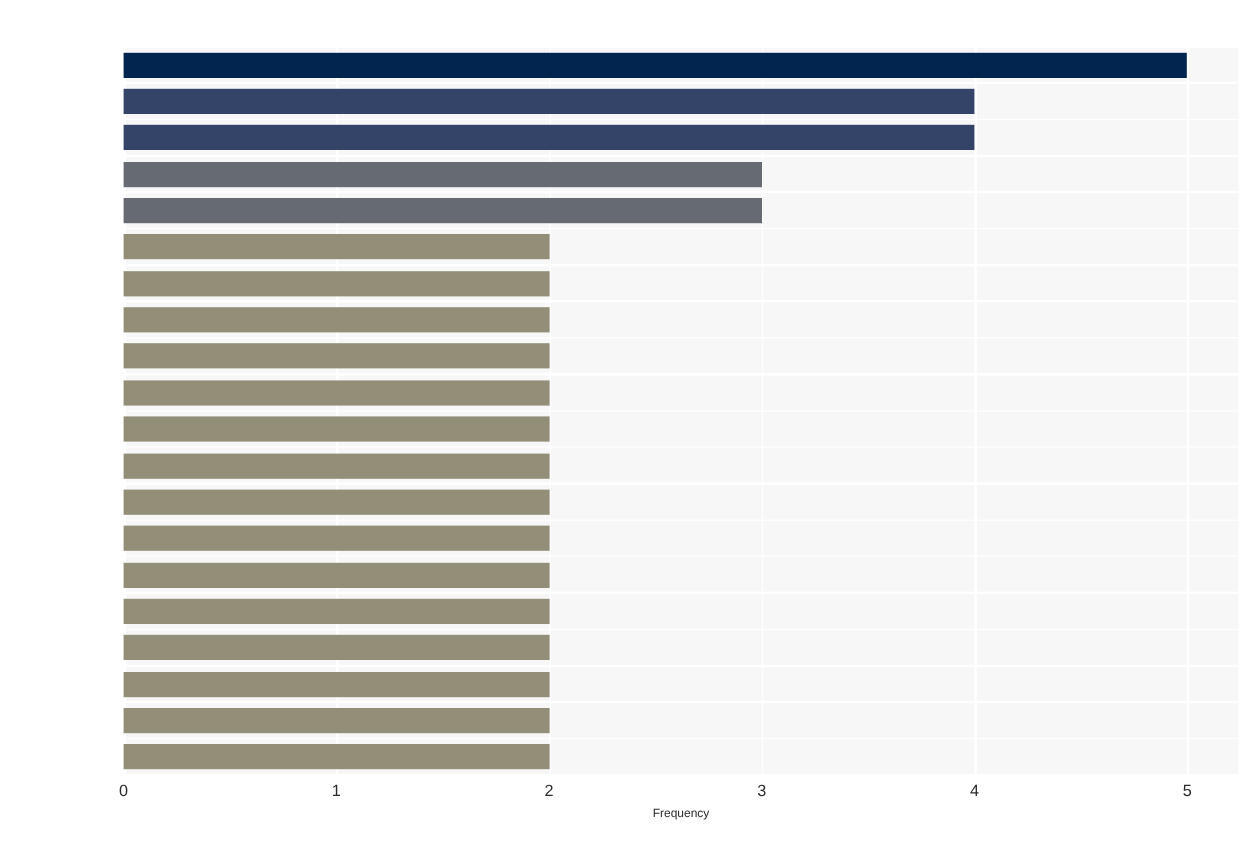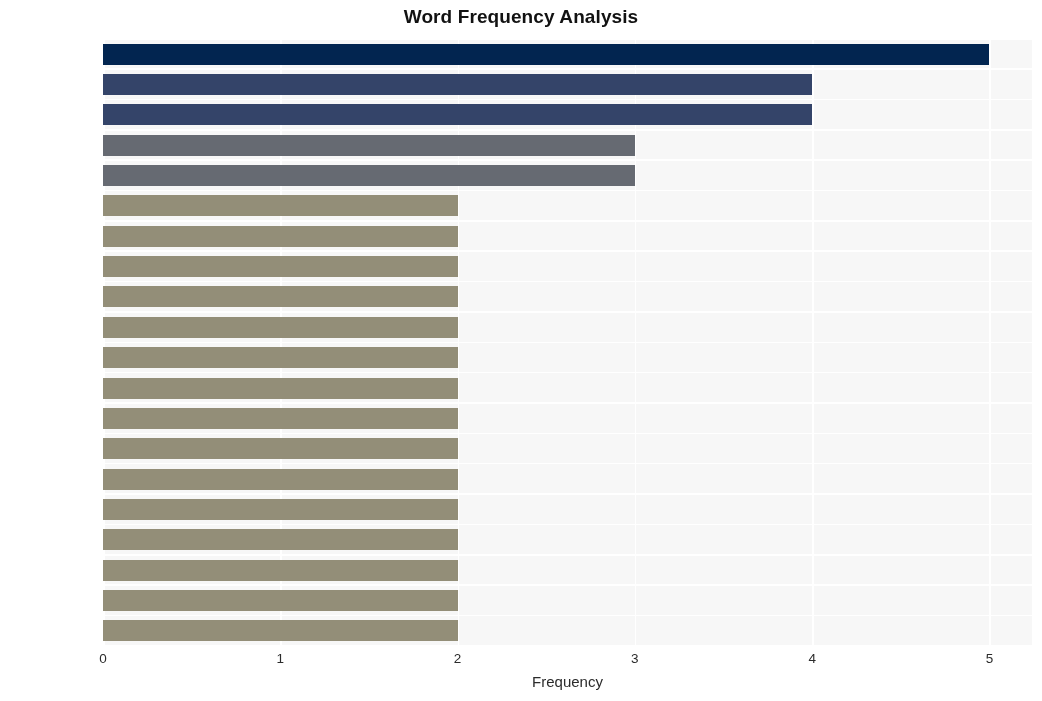--- a/index.html
+++ b/index.html
@@ -84,30 +84,29 @@
     text-align: center;
     font-size: 13.5px;
     color: #2b2b2b;
   }
   #x-axis-label {
     position: absolute;
     left: 103px;
     top: 673px;
     width: 929px;
     text-align: center;
-    font-size: 15px;
+    font-size: 10px;
     color: #2b2b2b;
   }
 </style>
 </head>
 <body>
 
 <div id="figure">
 
-  <div id="chart-title">Word Frequency Analysis</div>
 
   <div id="plot-area">
     <div id="grid-lines">
         <div class="vgrid" style="left: 0px;"></div>
         <div class="vgrid" style="left: 177.29px;"></div>
         <div class="vgrid" style="left: 354.58px;"></div>
         <div class="vgrid" style="left: 531.87px;"></div>
         <div class="vgrid" style="left: 709.16px;"></div>
         <div class="vgrid" style="left: 886.45px;"></div>
         <div class="hgrid" style="top: 0px;"></div>

